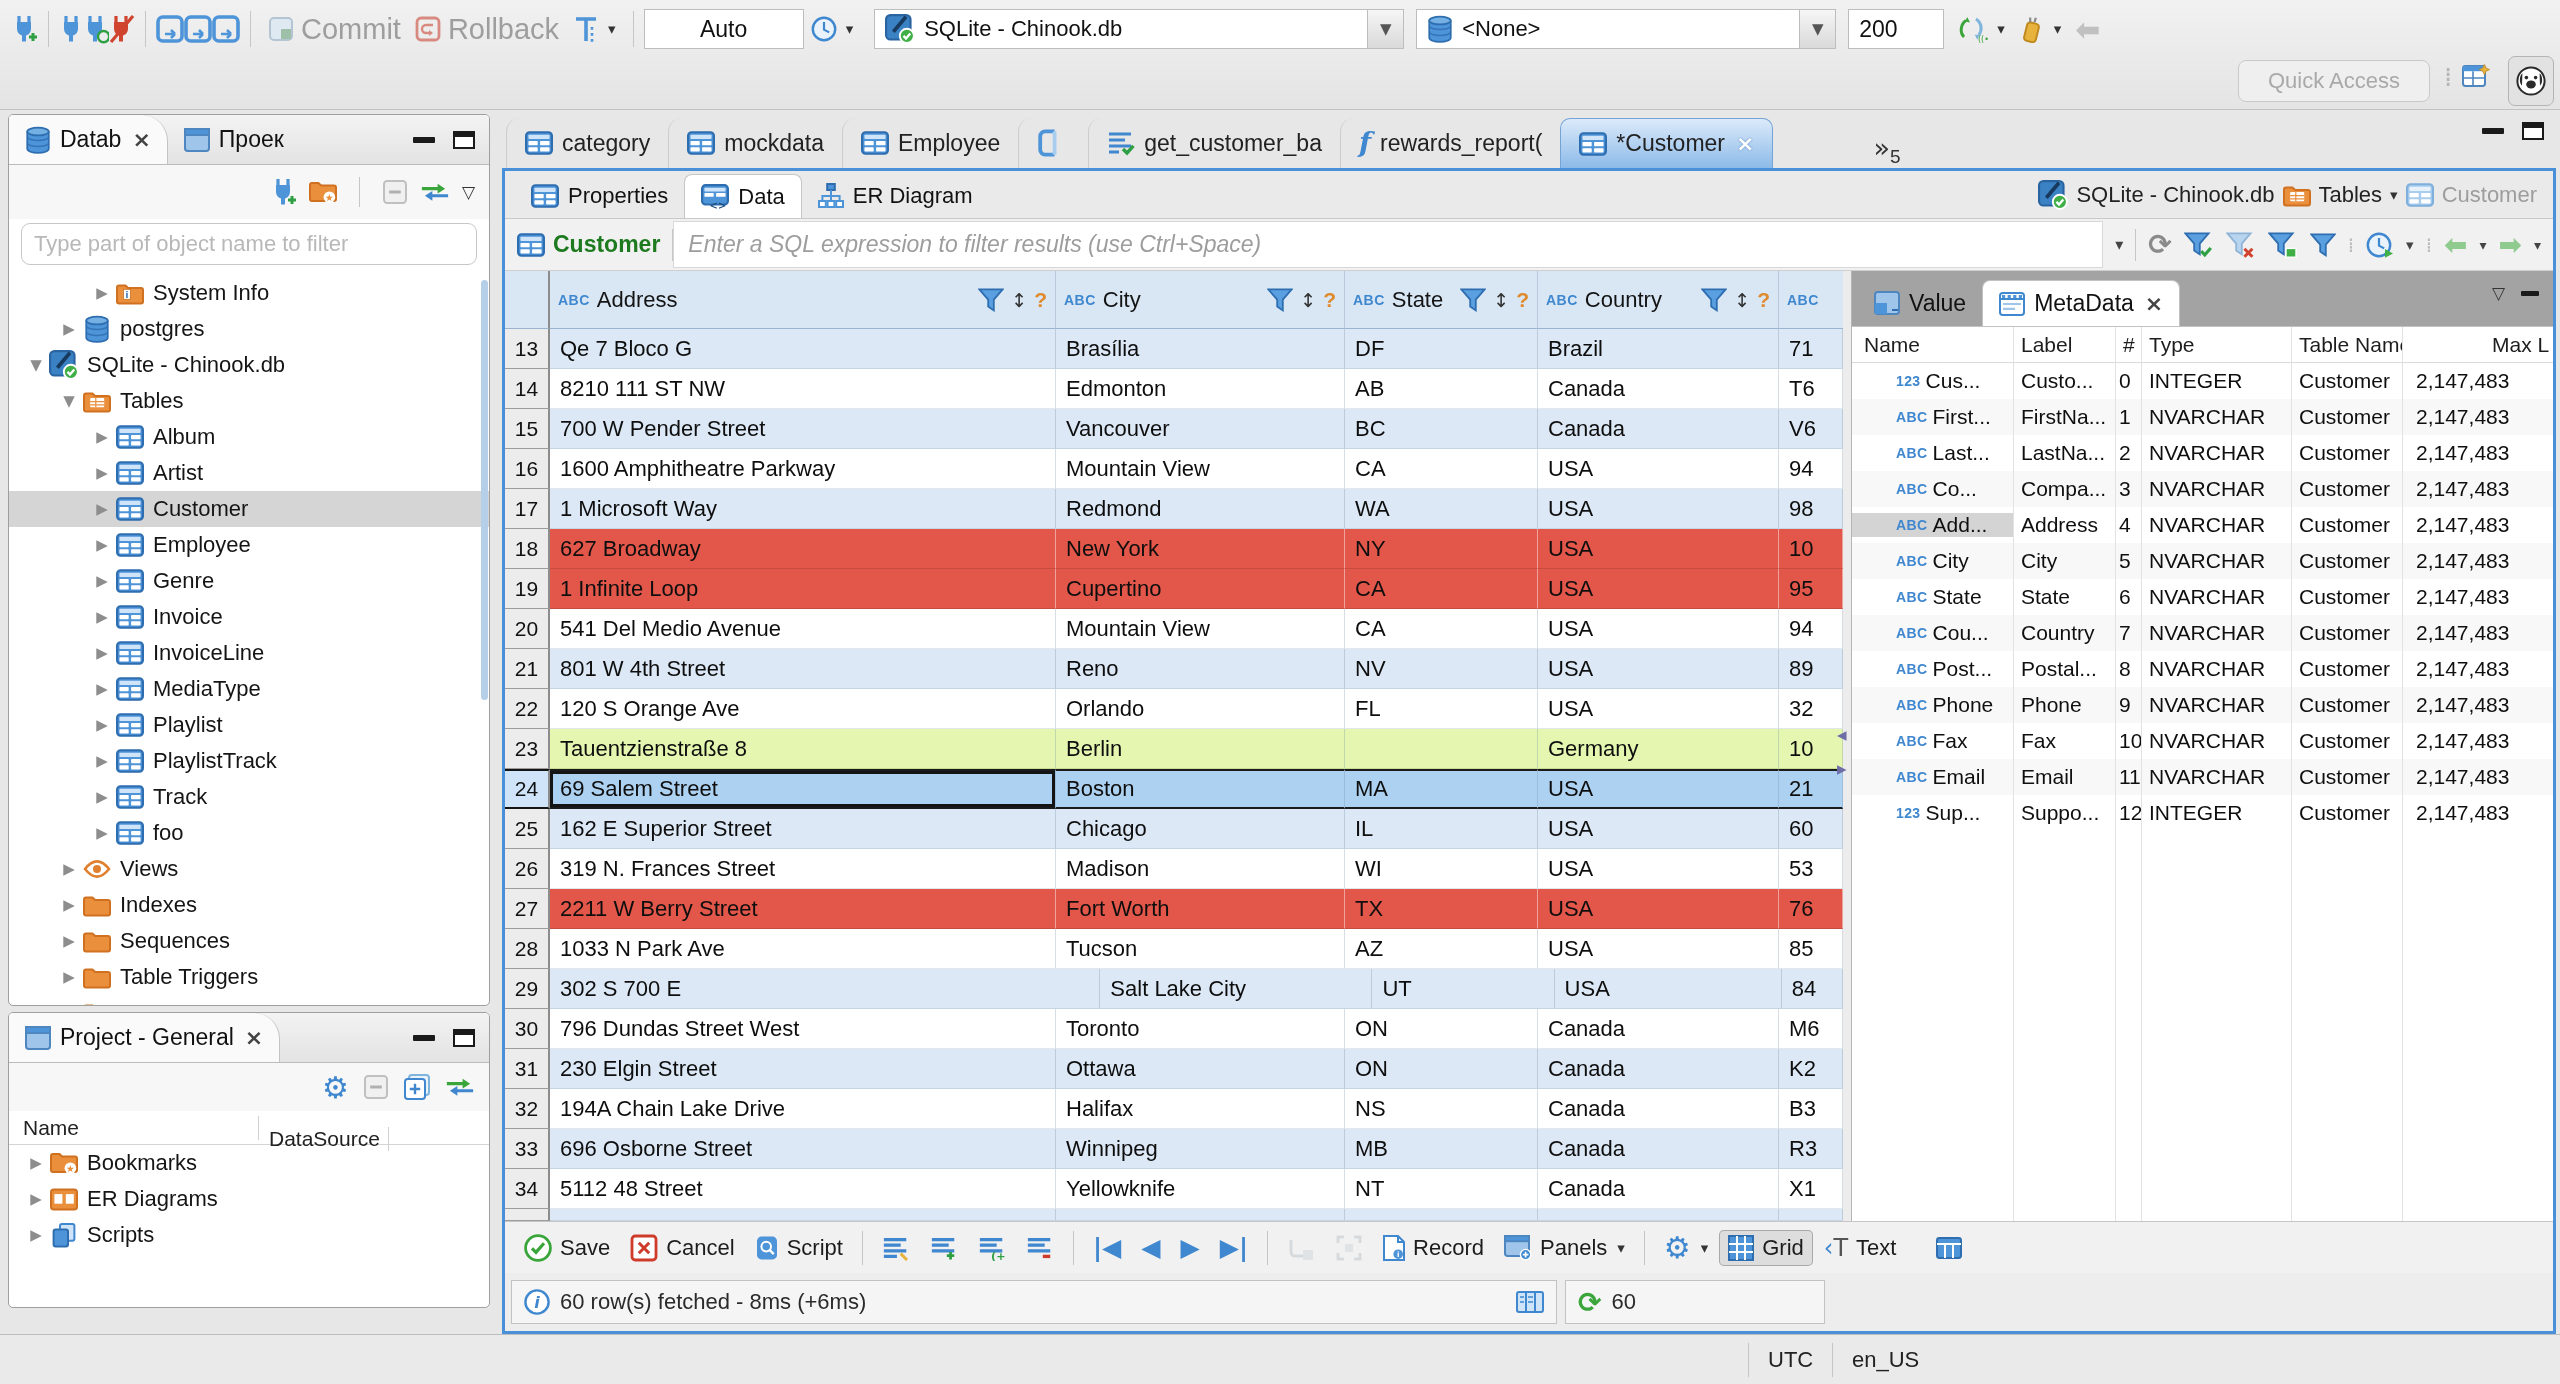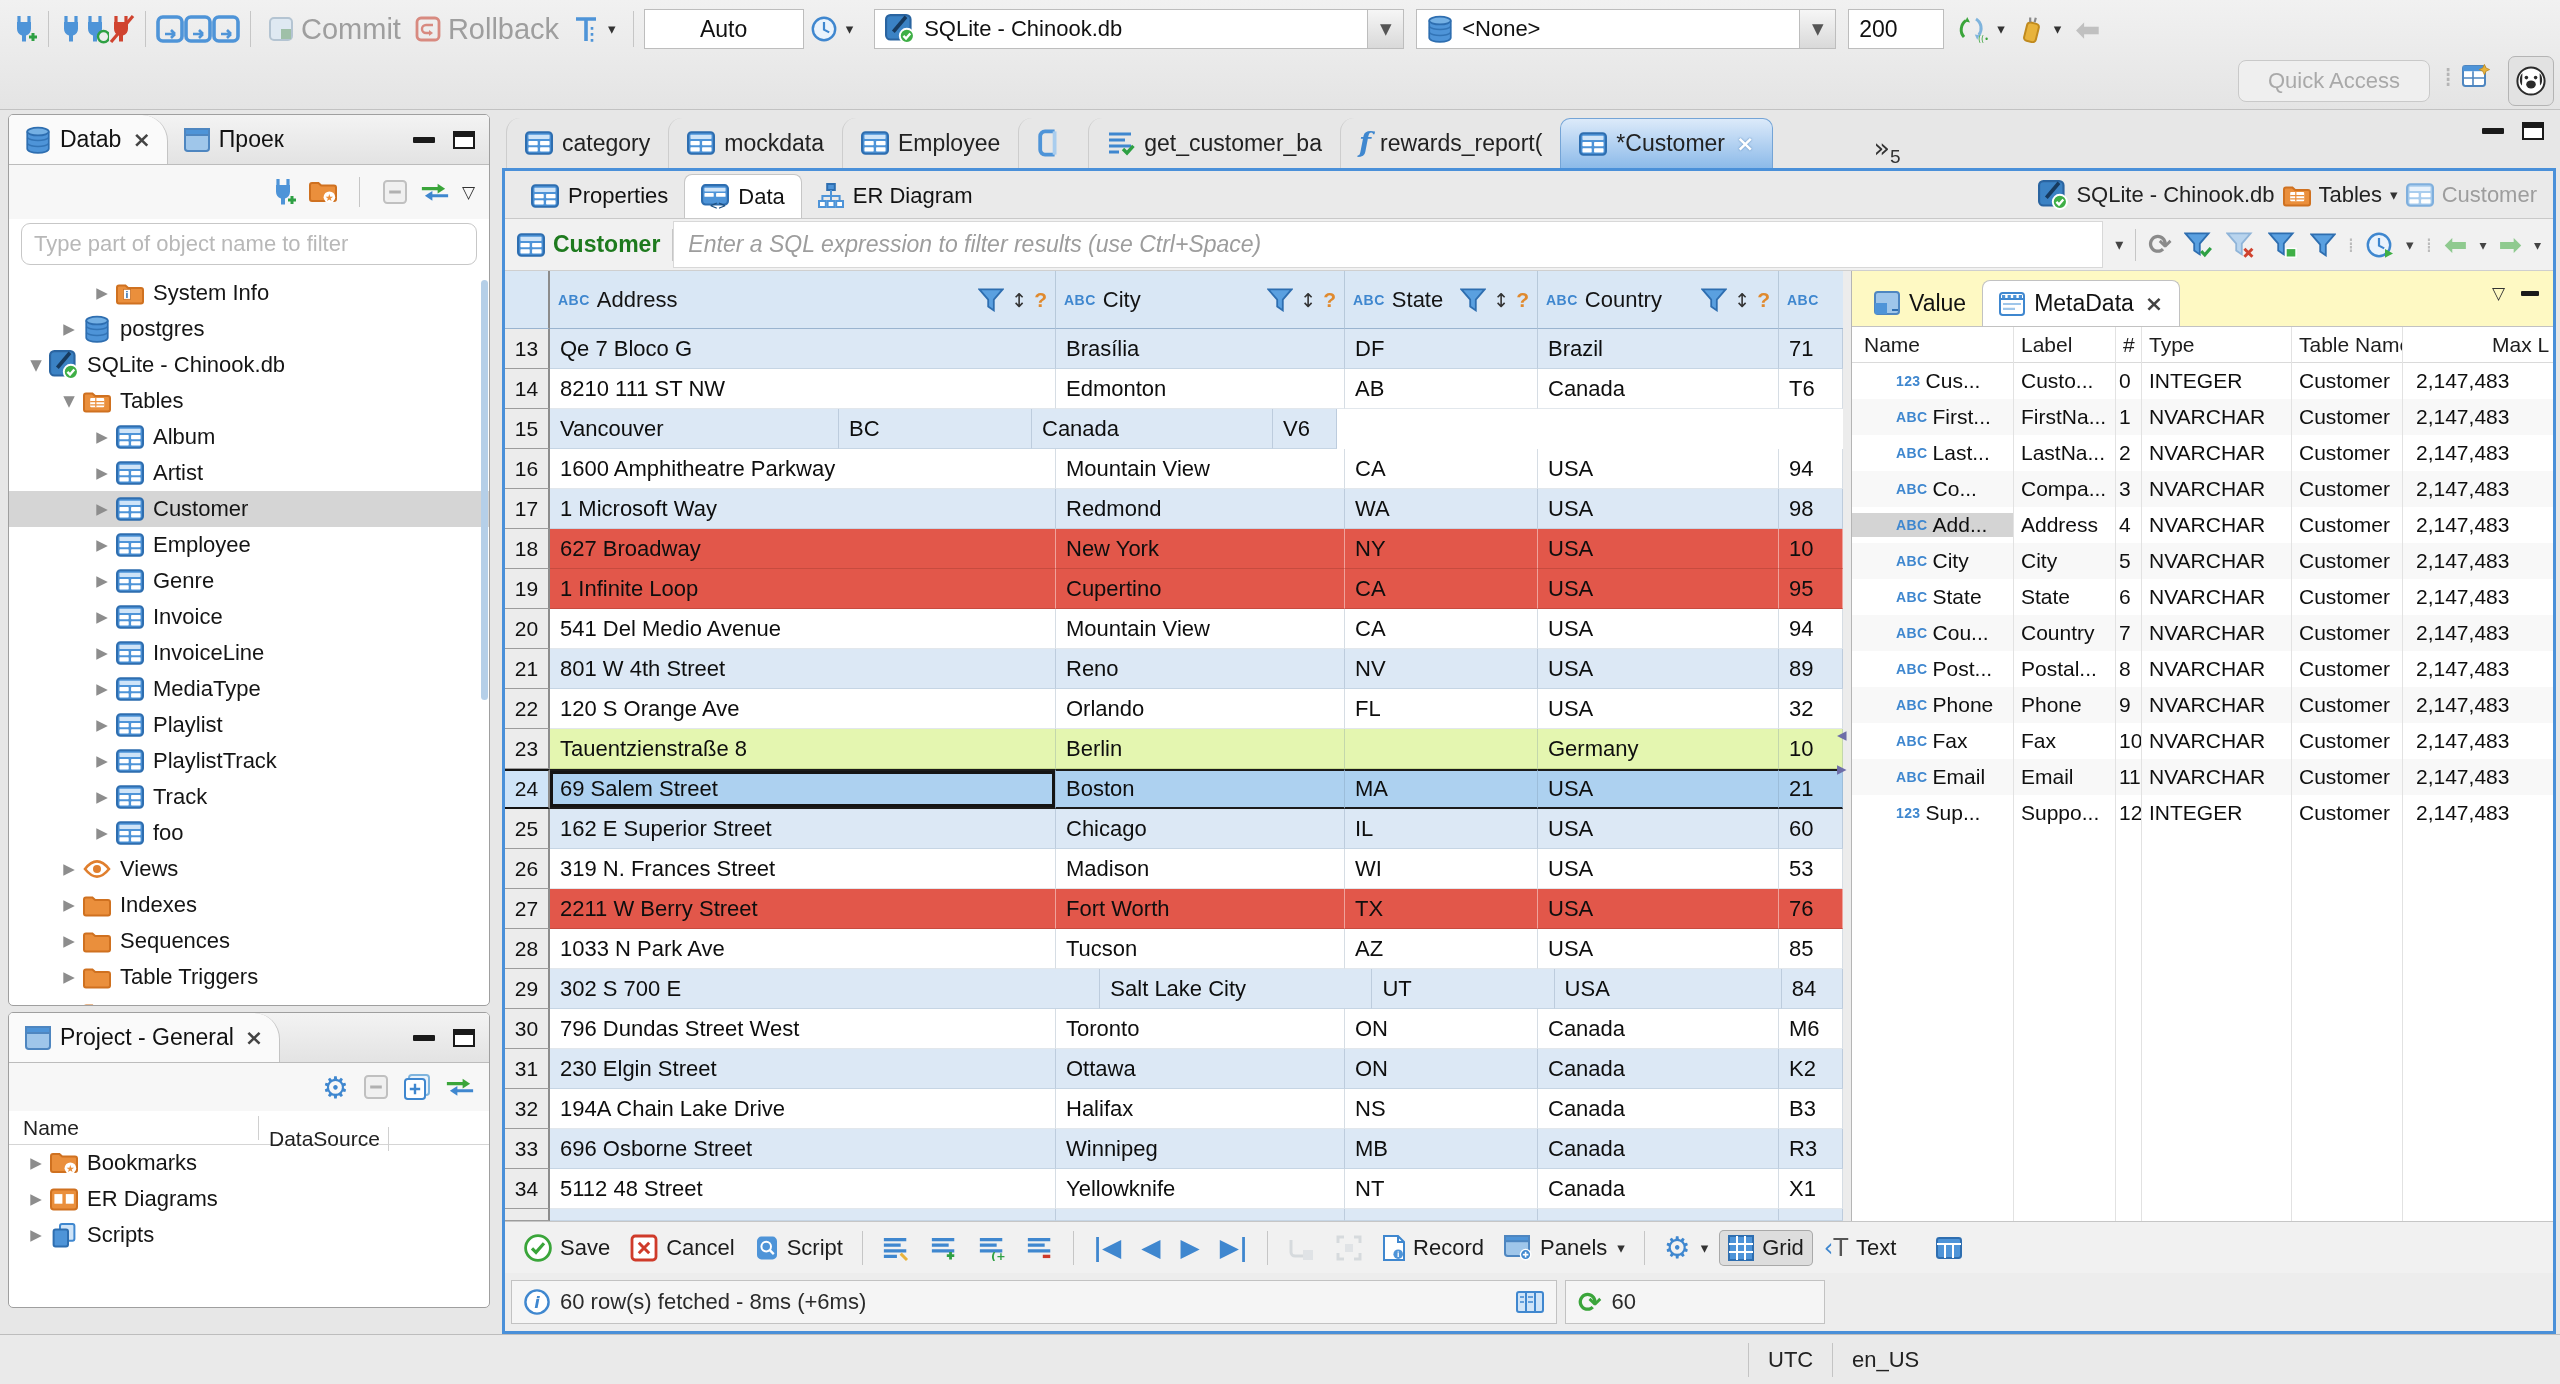--- a/index.html
+++ b/index.html
@@ -96,21 +96,21 @@
   .bg-green .gcell { background:#e4f6b0; border-bottom-color:#c9dd90; }
   .bg-sel   .gcell { background:#add1f0; border-top:2px solid #1b1b1b; border-bottom:2px solid #1b1b1b; }
   .bg-sel   .gcell.first { box-shadow:inset 0 0 0 3px #141414; }
   .bg-sel   .gnum { background:#cfe4f8; border-top:2px solid #141414; border-bottom:2px solid #141414; }
   .grow.partial { height:12px; overflow:hidden; }
   .splitbar { position:absolute; left:1338px; top:0; bottom:0; width:8px; background:#ececec; }
   .splitbar .a1,.splitbar .a2 { position:absolute; left:-6px; font-size:19px; color:#6d6da8; }
   .splitbar .a1 { top:452px; } .splitbar .a2 { top:486px; }
 
   .meta { position:absolute; left:1346px; top:0; right:0; bottom:0; background:#fff; border-left:1px solid #b5b5b5; overflow:hidden; }
-  .mtabs { position:relative; height:56px; background:#fef9c3; border-bottom:1px solid #c2c2c2; display:flex; align-items:flex-end; padding-left:6px;text-align:center; }
+  .mtabs { position:relative; height:56px; background:#a3a3a3; border-bottom:1px solid #c2c2c2; display:flex; align-items:flex-end; padding-left:6px;text-align:center; }
   .mtab { height:46px; display:flex; align-items:center; gap:9px; padding:0 16px; font-size:23px; color:#111; }
   .mtab.active { background:#fff; border:1px solid #c2c2c2; border-bottom:none; border-radius:8px 8px 0 0;margin-top:32px; }
   .mctl { position:absolute; right:14px; top:12px; display:flex; gap:16px; align-items:center; color:#333; }
   .mhead { height:36px; display:flex; align-items:center; font-size:21px; color:#1d1d1d; border-bottom:1px solid #dadada; }
   .mrow { height:36px; display:flex; align-items:center; font-size:21px; color:#0f0f0f; }
   .mrow:nth-child(even) { background:#f8f8f8; }
   .mc { overflow:hidden; white-space:nowrap; flex:none; display:flex; align-items:center; }
   .mc .kind { color:#3f87cf; font-weight:bold; font-size:14px; margin-right:5px; letter-spacing:.4px; }
   .mc.namec { padding-left:44px; }
   .mc.namec.selcell { background:#d4d4d4; }
@@ -997,20 +997,21 @@
               <div class="grow bg-white">
                 <div class="gnum">14</div>
                 <div class="gcell first" style="width:506px">8210 111 ST NW</div>
                 <div class="gcell" style="width:289px">Edmonton</div>
                 <div class="gcell" style="width:193px">AB</div>
                 <div class="gcell" style="width:241px">Canada</div>
                 <div class="gcell" style="width:64px">T6</div>
               </div>
               <div class="grow bg-blue">
                 <div class="gnum">15</div>
+                <div class="gcell first" style="width:506px">700 W Pender Street</div>
                 <div class="gcell" style="width:289px">Vancouver</div>
                 <div class="gcell" style="width:193px">BC</div>
                 <div class="gcell" style="width:241px">Canada</div>
                 <div class="gcell" style="width:64px">V6</div>
               </div>
               <div class="grow bg-white">
                 <div class="gnum">16</div>
                 <div class="gcell first" style="width:506px">1600 Amphitheatre Parkway</div>
                 <div class="gcell" style="width:289px">Mountain View</div>
                 <div class="gcell" style="width:193px">CA</div>

